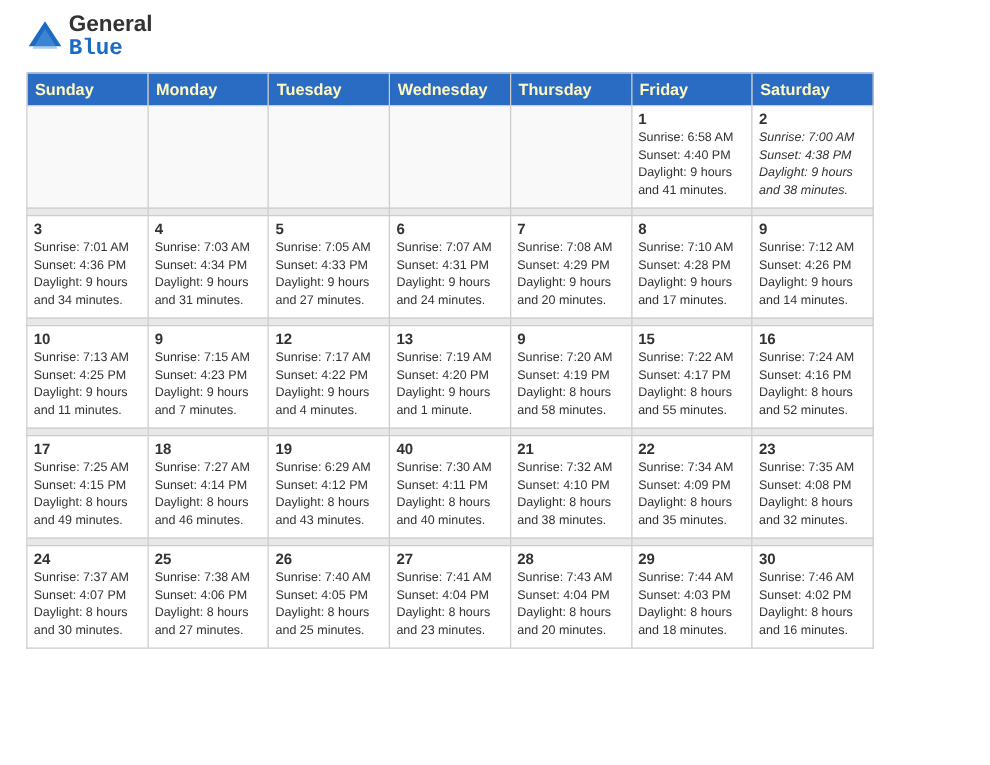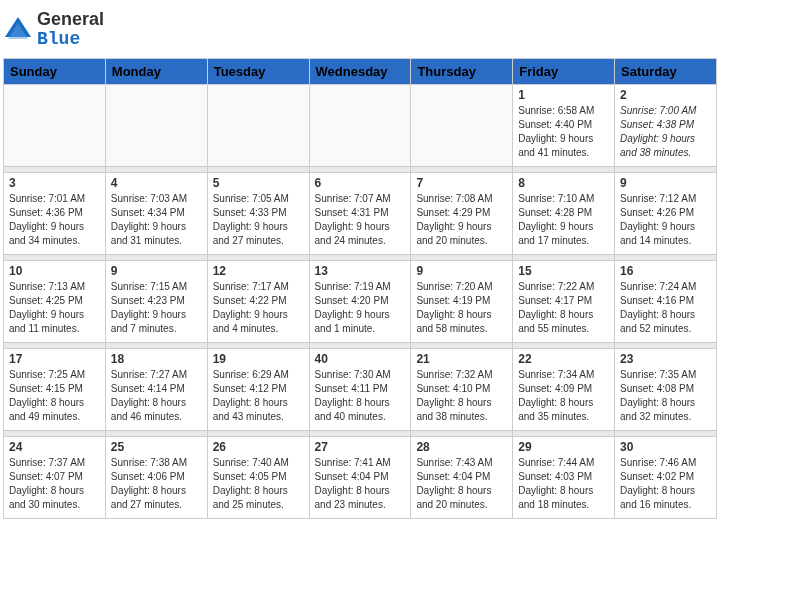--- a/index.html
+++ b/index.html
@@ -5,21 +5,21 @@
     * { margin: 0; padding: 0; box-sizing: border-box; }
     body {
       font-family: Arial, sans-serif;
       background: #fff;
       width: 792px;
       height: 612px;
       overflow: hidden;
     }
     .container {
       width: 720px;
-      padding: 10px 3px;
+      padding: 10px 21px;
     }
     .header {
       display: flex;
       justify-content: space-between;
       align-items: flex-start;
       margin-bottom: 8px;
     }
     .logo {
       display: flex;
       align-items: center;
@@ -57,21 +57,21 @@
       font-size: 14px;
       color: #555;
     }
     .calendar {
       width: 100%;
       border-collapse: collapse;
       table-layout: fixed;
     }
     .calendar th {
       background-color: #2a6bc4;
-      color: #000000;
+      color: #fef9c3;
       text-align: left;
       padding: 5px 6px;
       font-size: 13px;
       font-weight: bold;
       border: 1px solid #ccc;
     }
     .calendar td {
       border: 1px solid #ccc;
       vertical-align: top;
       padding: 3px 5px;

